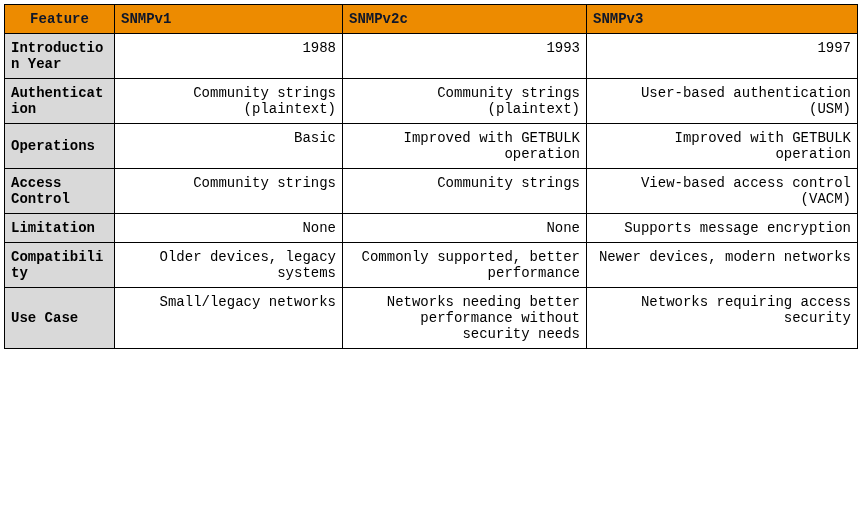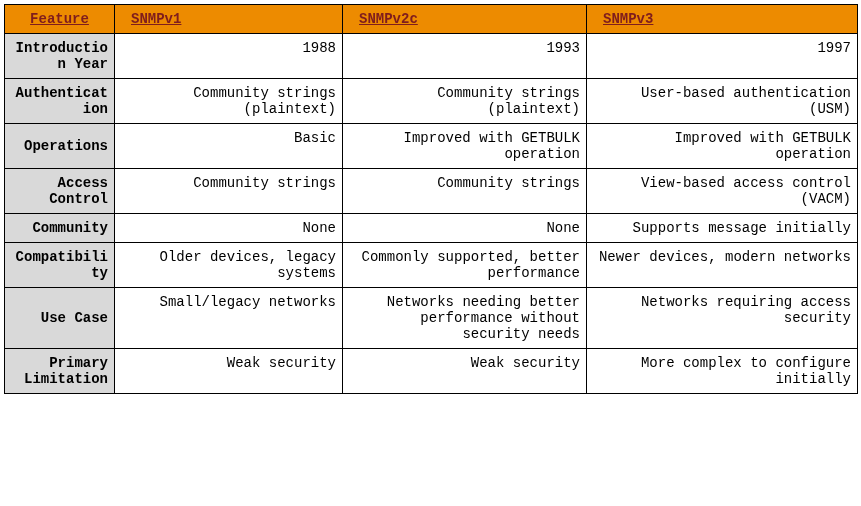--- a/index.html
+++ b/index.html
@@ -16,33 +16,32 @@
     table-layout: fixed;
   }
   th, td {
     border: 1px solid #000;
     padding: 6px 6px;
     vertical-align: top;
     word-wrap: break-word;
   }
   thead th {
     background: #ed8b00;
-    color: #7f1d1d;
+    color: #0f172a;
     text-align: left;
     font-weight: bold;
-    padding: 6px 16px;
-    text-decoration: underline;
+    padding: 6px 6px;
   }
   thead th.feature-header {
     text-align: center;
     background: #ed8b00;
   }
   tbody td.row-header {
     background: #d9d9d9;
-    text-align: right;
+    text-align: left;
     font-weight: bold;
     vertical-align: middle;
   }
   tbody td.data-cell {
     background: #fff;
     text-align: right;
   }
   col.c-feature { width: 110px; }
   col.c-v1 { width: 228px; }
   col.c-v2 { width: 244px; }
@@ -85,37 +84,31 @@
         <td class="data-cell">Improved with GETBULK operation</td>
         <td class="data-cell">Improved with GETBULK operation</td>
       </tr>
       <tr>
         <td class="row-header">Access Control</td>
         <td class="data-cell">Community strings</td>
         <td class="data-cell">Community strings</td>
         <td class="data-cell">View-based access control (VACM)</td>
       </tr>
       <tr>
-        <td class="row-header">Community</td>
+        <td class="row-header">Limitation</td>
         <td class="data-cell">None</td>
         <td class="data-cell">None</td>
-        <td class="data-cell">Supports message initially</td>
+        <td class="data-cell">Supports message encryption</td>
       </tr>
       <tr>
         <td class="row-header">Compatibility</td>
         <td class="data-cell">Older devices, legacy systems</td>
         <td class="data-cell">Commonly supported, better performance</td>
         <td class="data-cell">Newer devices, modern networks</td>
       </tr>
       <tr>
         <td class="row-header">Use Case</td>
         <td class="data-cell">Small/legacy networks</td>
         <td class="data-cell">Networks needing better performance without security needs</td>
         <td class="data-cell">Networks requiring access security</td>
       </tr>
-      <tr>
-        <td class="row-header">Primary Limitation</td>
-        <td class="data-cell">Weak security</td>
-        <td class="data-cell">Weak security</td>
-        <td class="data-cell">More complex to configure initially</td>
-      </tr>
     </tbody>
 </table>
 
 </body></html>

